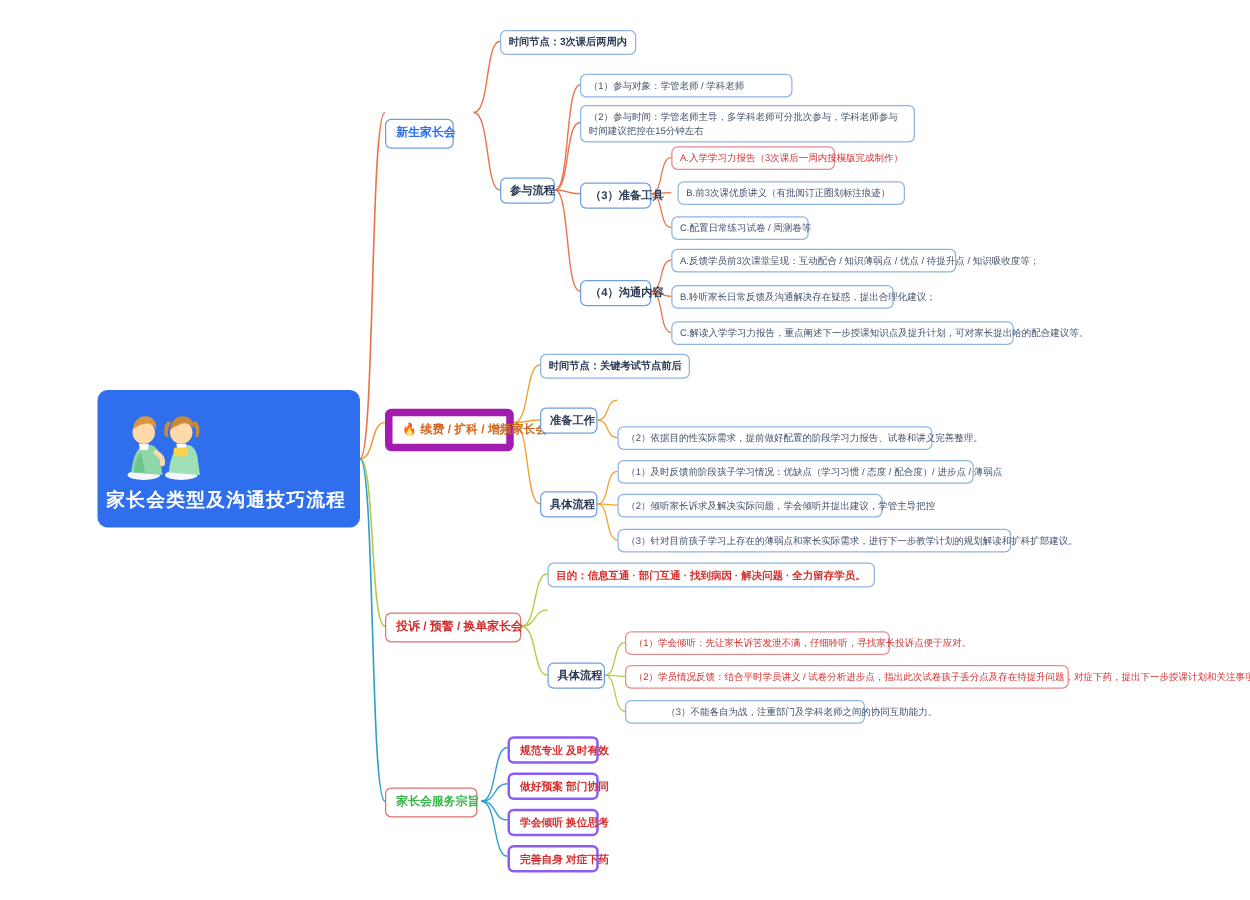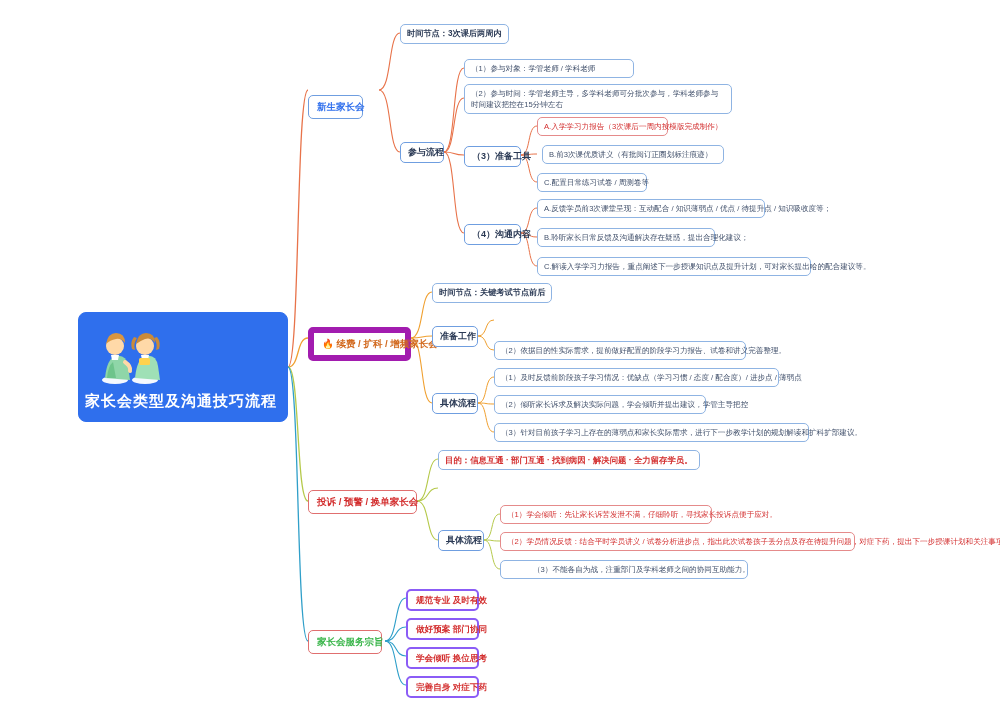--- a/index.html
+++ b/index.html
@@ -155,21 +155,21 @@
   <div class="node leaf" style="left:494px;top:423px;width:315px;">（3）针对目前孩子学习上存在的薄弱点和家长实际需求，进行下一步教学计划的规划解读和扩科扩部建议。</div>
 
   <div class="node topic red" style="left:308px;top:490px;width:109px;">投诉 / 预警 / 换单家长会</div>
 
   <div class="node leaf" style="left:438px;top:450px;font-size:8.4px;font-weight:bold;color:#d32f2f;">目的：信息互通 · 部门互通 · 找到病因 · 解决问题 · 全力留存学员。</div>
 
 
   <div class="node sub" style="left:438px;top:530px;width:46px;">具体流程</div>
   <div class="node leaf redbox" style="left:500px;top:505px;width:212px;color:#d32f2f;">（1）学会倾听：先让家长诉苦发泄不满，仔细聆听，寻找家长投诉点便于应对。</div>
   <div class="node leaf redbox" style="left:500px;top:532px;width:355px;color:#d32f2f;">（2）学员情况反馈：结合平时学员讲义 / 试卷分析进步点，指出此次试卷孩子丢分点及存在待提升问题，对症下药，提出下一步授课计划和关注事项。</div>
-  <div class="node leaf" style="left:500px;top:560px;width:248px;padding-left:32px;">（3）不能各自为战，注重部门及学科老师之间的协同互助能力。</div>
+  <div class="node leaf" style="left:500px;top:560px;width:192px;padding-left:32px;">（3）不能各自为战，注重部门及学科老师之间的协同互助能力。</div>
 
   <div class="node topic green" style="left:308px;top:630px;width:74px;">家长会服务宗旨</div>
 
   <div class="node chip" style="left:406px;top:589px;width:73px;">规范专业 及时有效</div>
   <div class="node chip" style="left:406px;top:618px;width:73px;">做好预案 部门协同</div>
   <div class="node chip" style="left:406px;top:647px;width:73px;">学会倾听 换位思考</div>
   <div class="node chip" style="left:406px;top:676px;width:73px;">完善自身 对症下药</div>
 
 </div>
 

